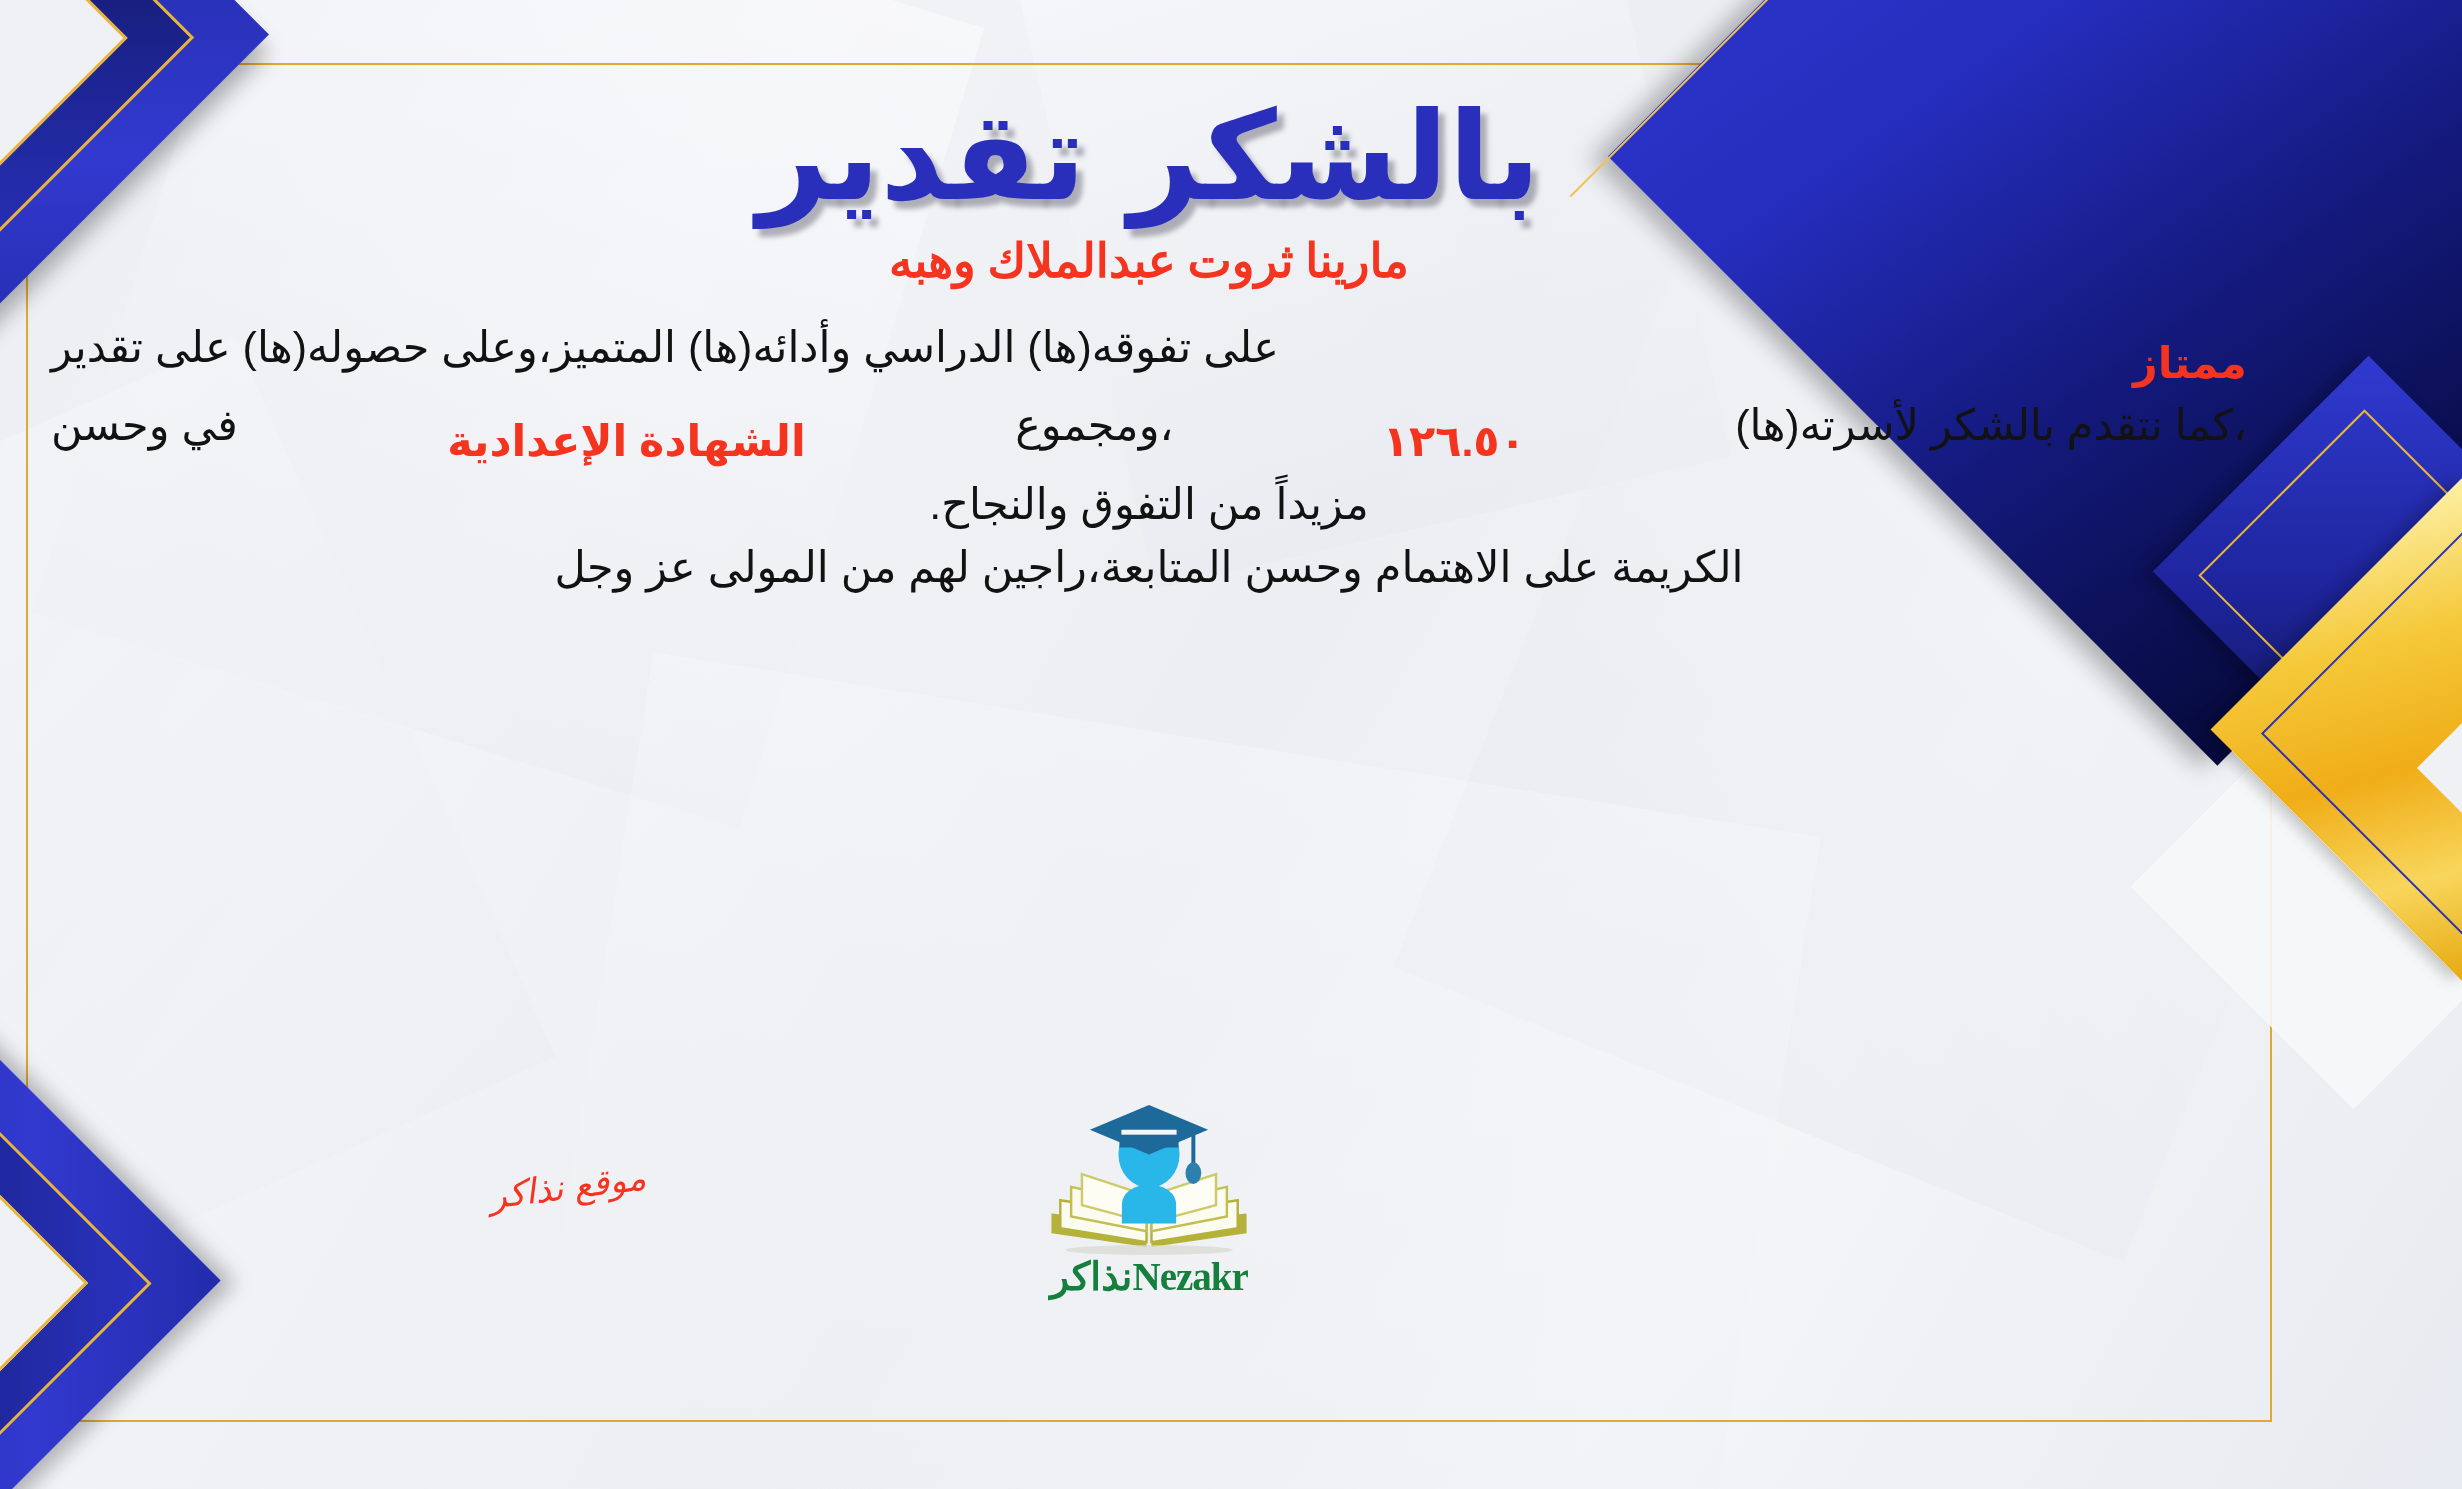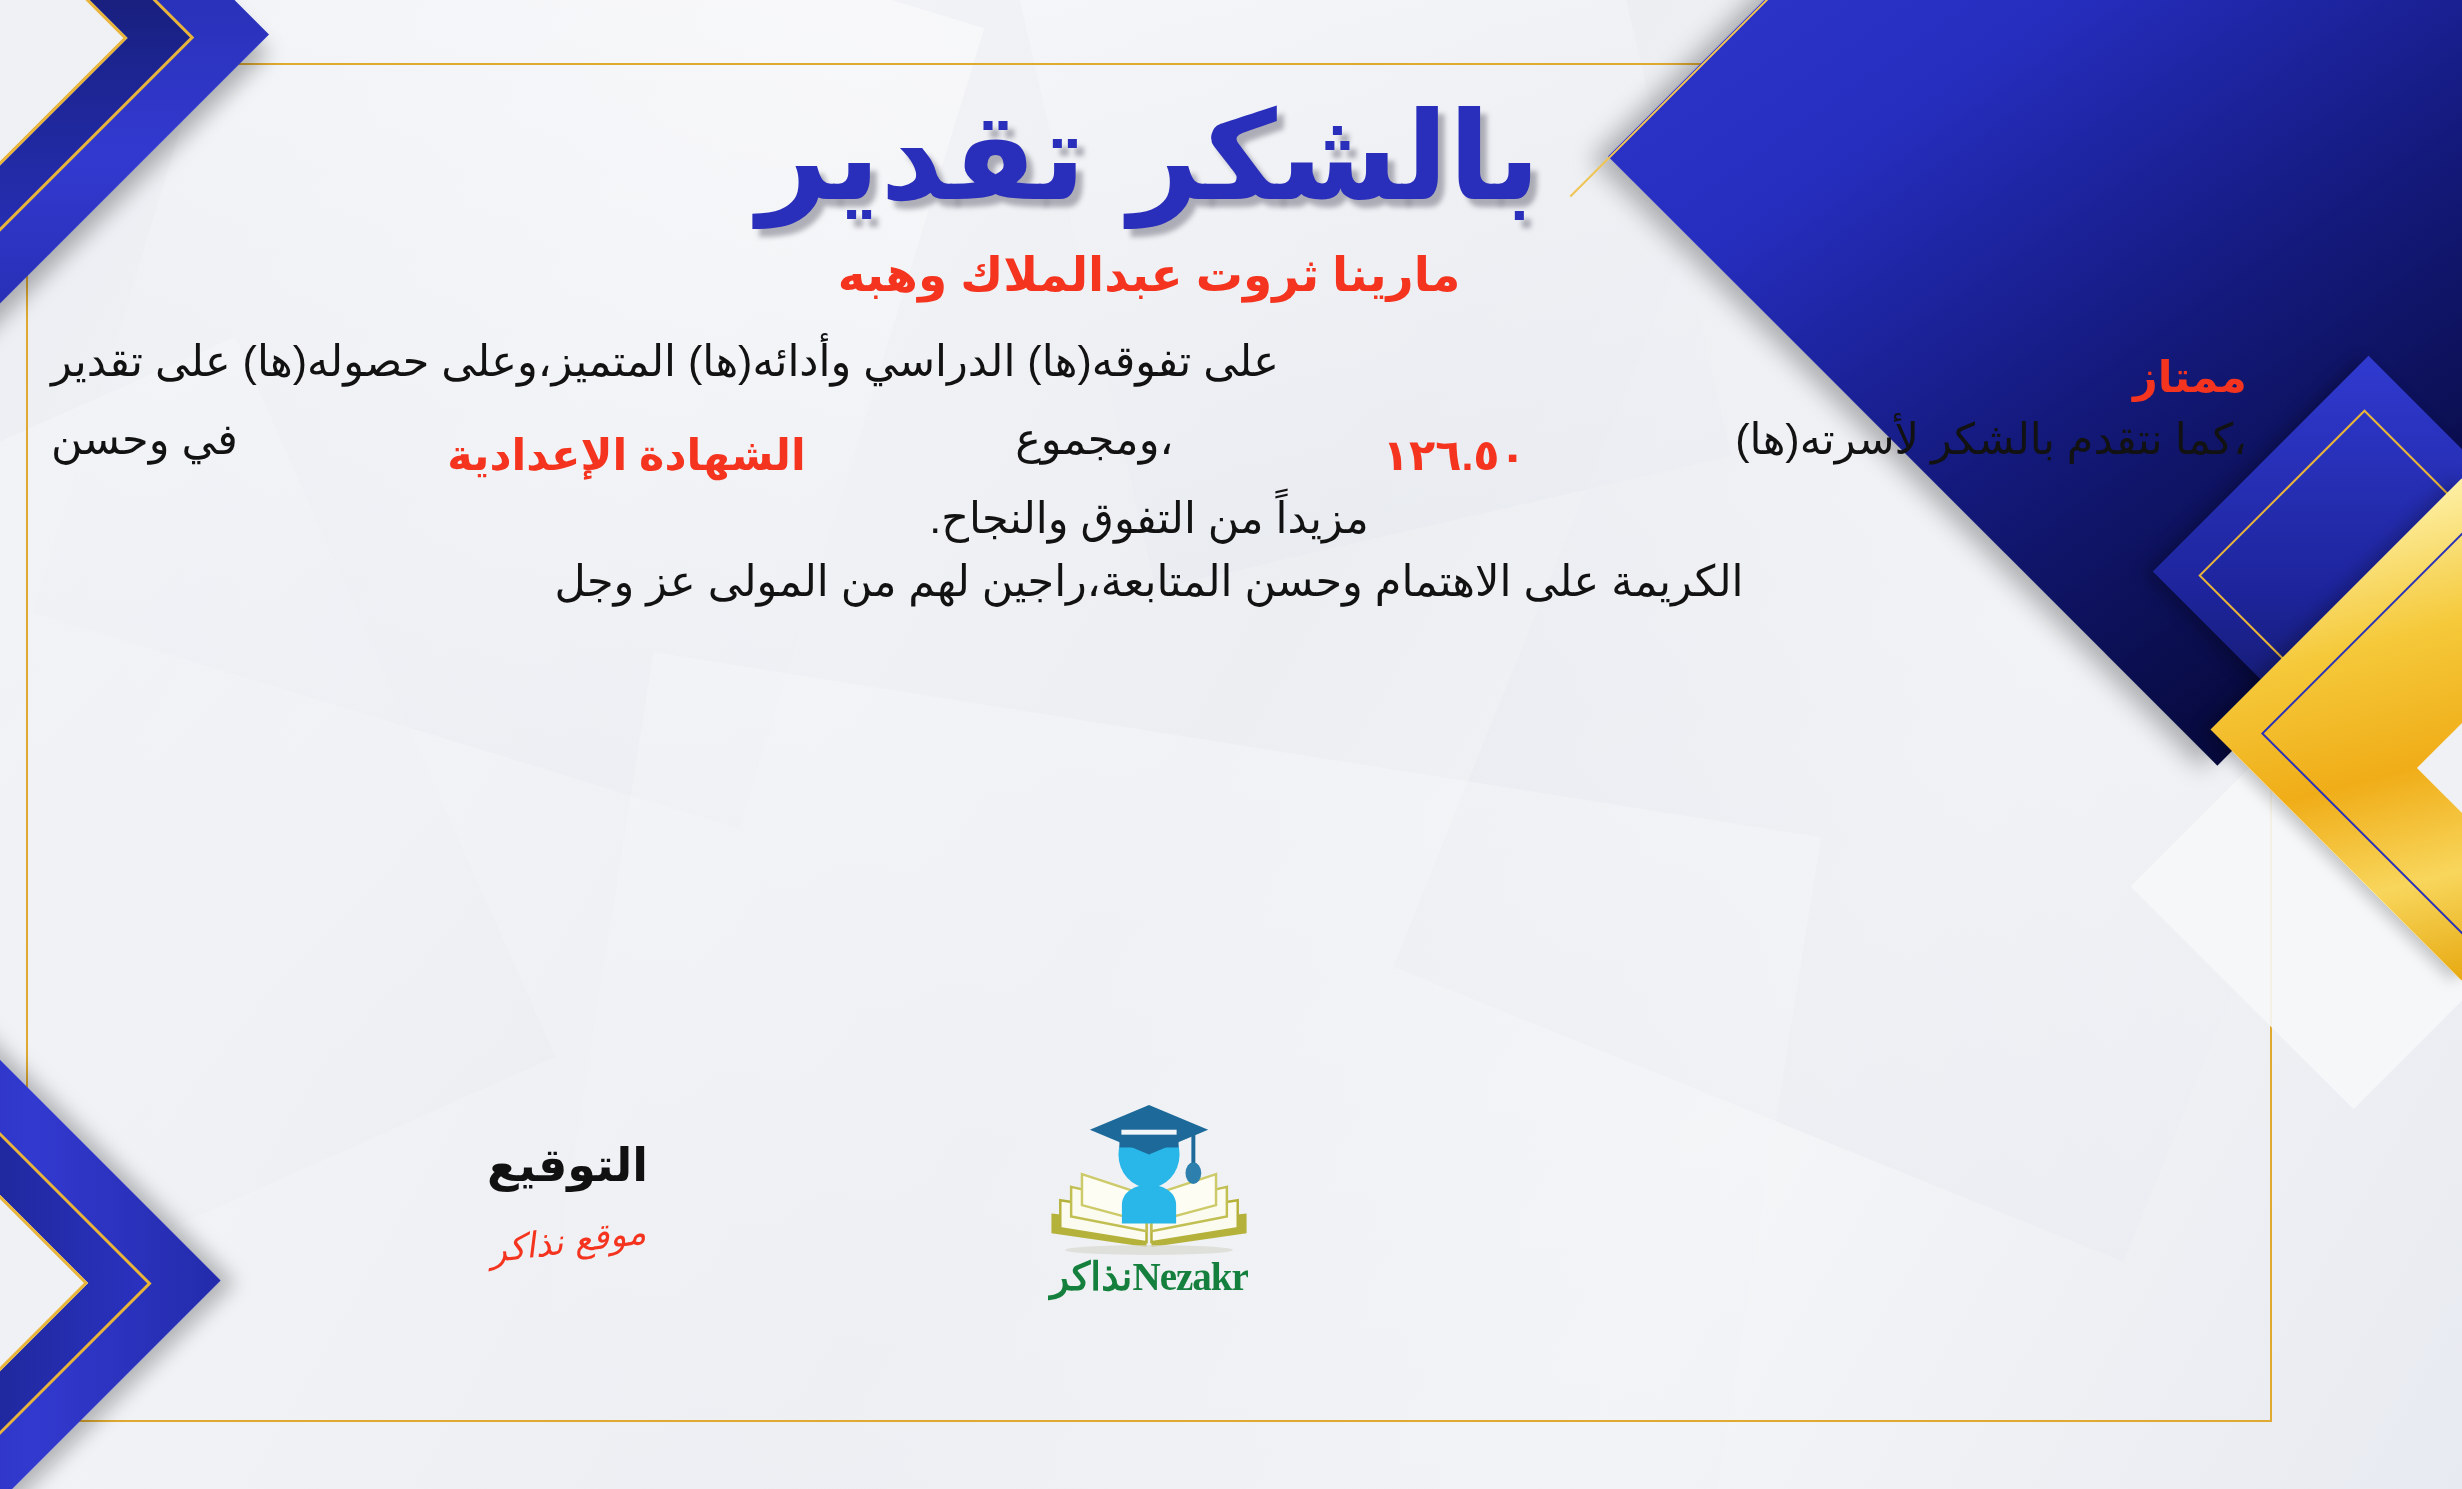--- a/index.html
+++ b/index.html
@@ -195,25 +195,26 @@
 
   .greeting {
     margin-top: 47px;
     font-size: 48px;
     color: #121212;
     direction: rtl;
     font-weight: 500;
   }
 
   .student-name {
-    margin-top: 23px;
+    margin-top: 9px;
     font-size: 47px;
     color: #f5341f;
     font-weight: 600;
     direction: rtl;
+    font-family: Liberation Serif, serif;
   }
 
   .body-block {
     margin-top: 27.6px;
     direction: rtl;
     font-size: 43px;
     color: #121212;
     line-height: 1.46;
     font-weight: 500;
   }
@@ -338,21 +339,20 @@
       </div>
 
       <div class="body-line line-center">مزيداً من التفوق والنجاح.</div>
 
       <div class="body-line line-center">الكريمة على الاهتمام وحسن المتابعة،راجين لهم من المولى عز وجل</div>
     </div>
 
     <div class="footer">
 
       <div class="sign-col">
-        <div class="sign-label">التوقيع</div>
         <div class="sign-script">موقع نذاكر</div>
       </div>
 
       <div class="logo-box">
         <svg class="logo-mark" viewBox="0 0 420 330">
 
           <path d="M12 232 L205 252 L205 300 L12 272 Z" fill="#b5b23c"></path>
           <path d="M408 232 L215 252 L215 300 L408 272 Z" fill="#b5b23c"></path>
           <path d="M30 205 L205 232 L205 290 L30 262 Z" fill="#fcfbef" stroke="#b5b23c" stroke-width="5"></path>
           <path d="M390 205 L215 232 L215 290 L390 262 Z" fill="#fcfbef" stroke="#b5b23c" stroke-width="5"></path>

